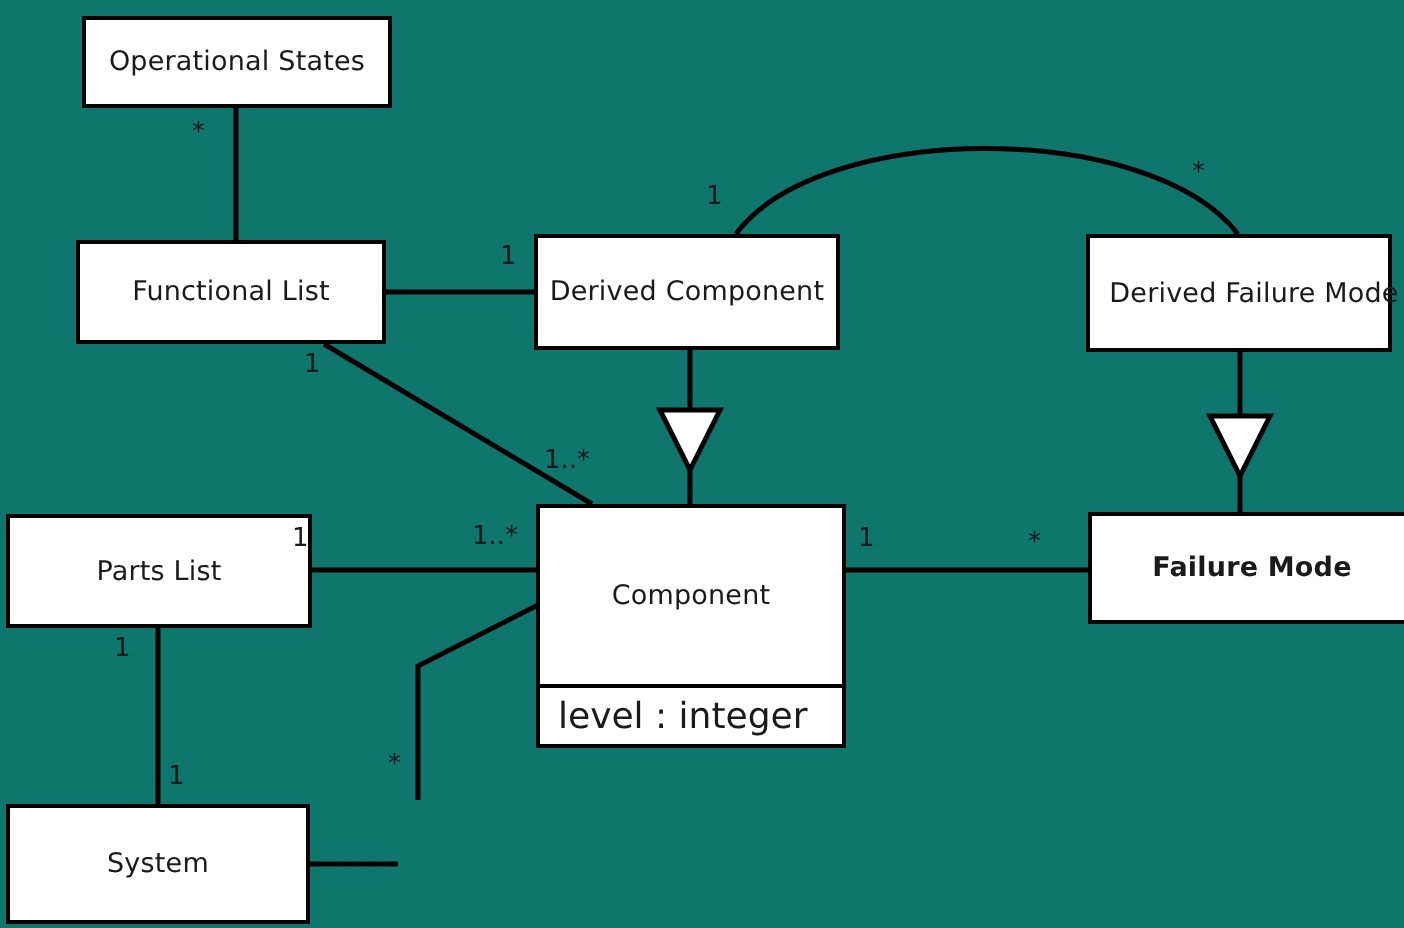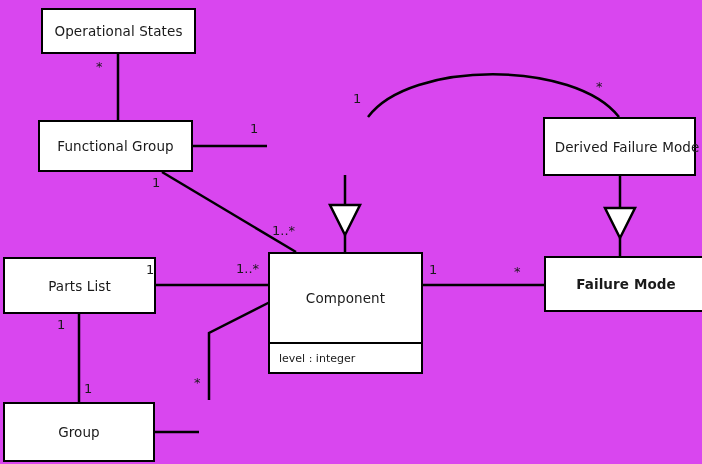--- a/index.html
+++ b/index.html
@@ -7,21 +7,21 @@
     padding: 0;
     background: #ffffff;
   }
   body {
     font-family: "DejaVu Sans", sans-serif;
   }
   #diagram {
     position: relative;
     width: 702px;
     height: 464px;
-    background: #d946ef;
+    background: #0f766e;
     overflow: hidden;
   }
   #diagram svg {
     position: absolute;
     left: 0;
     top: 0;
     width: 702px;
     height: 464px;
   }
   .uml-class {
@@ -41,21 +41,21 @@
     font-size: 13.5px;
     color: #1a1a1a;
     letter-spacing: 0.1px;
     white-space: nowrap;
   }
   .uml-attr-row {
     border-top: 2.5px solid #000000;
     display: flex;
     align-items: center;
     padding-left: 9px;
-    font-size: 11px;
+    font-size: 18px;
     color: #1a1a1a;
     white-space: nowrap;
   }
   .mult-label {
     position: absolute;
     font-size: 13px;
     color: #1a1a1a;
     white-space: nowrap;
     z-index: 4;
     line-height: 1;
@@ -86,43 +86,46 @@
         <path d="M 620 238 L 620 256"></path>
         <polygon points="620,238 605,208 635,208" fill="#ffffff" stroke="#000000" stroke-width="2.5"></polygon>
       </g>
   </svg>
 
   <div class="uml-class" style="left: 41px; top: 8px; width: 155px; height: 46px;">
     <div class="uml-name-row">Operational States</div>
   </div>
 
   <div class="uml-class" style="left: 38px; top: 120px; width: 155px; height: 52px;">
-    <div class="uml-name-row">Functional Group</div>
+    <div class="uml-name-row">Functional List</div>
   </div>
 
+  <div class="uml-class" style="left: 267px; top: 117px; width: 153px; height: 58px;">
+    <div class="uml-name-row">Derived Component</div>
+  </div>
 
   <div class="uml-class" style="left: 543px; top: 117px; width: 153px; height: 59px; padding-left: 15px;">
     <div class="uml-name-row">Derived Failure Mode</div>
   </div>
 
   <div class="uml-class" style="left: 3px; top: 257px; width: 153px; height: 57px;">
     <div class="uml-name-row">Parts List</div>
   </div>
 
   <div class="uml-class" style="left: 268px; top: 252px; width: 155px; height: 122px;">
     <div class="uml-name-row">Component</div>
     <div class="uml-attr-row" style="height: 28px;">level : integer</div>
   </div>
 
   <div class="uml-class" style="left: 544px; top: 256px; width: 164px; height: 56px; font-weight: bold;">
     <div class="uml-name-row">Failure Mode</div>
   </div>
 
   <div class="uml-class" style="left: 3px; top: 402px; width: 152px; height: 60px;">
-    <div class="uml-name-row">Group</div>
+    <div class="uml-name-row">System</div>
   </div>
 
 
   <div id="multiplicity-layer">
       <div class="mult-label" style="left: 96px; top: 60px;">*</div>
       <div class="mult-label" style="left: 250px; top: 122px;">1</div>
       <div class="mult-label" style="left: 152px; top: 176px;">1</div>
       <div class="mult-label" style="left: 272px; top: 224px;">1..*</div>
       <div class="mult-label" style="left: 353px; top: 92px;">1</div>
       <div class="mult-label" style="left: 596px; top: 80px;">*</div>

